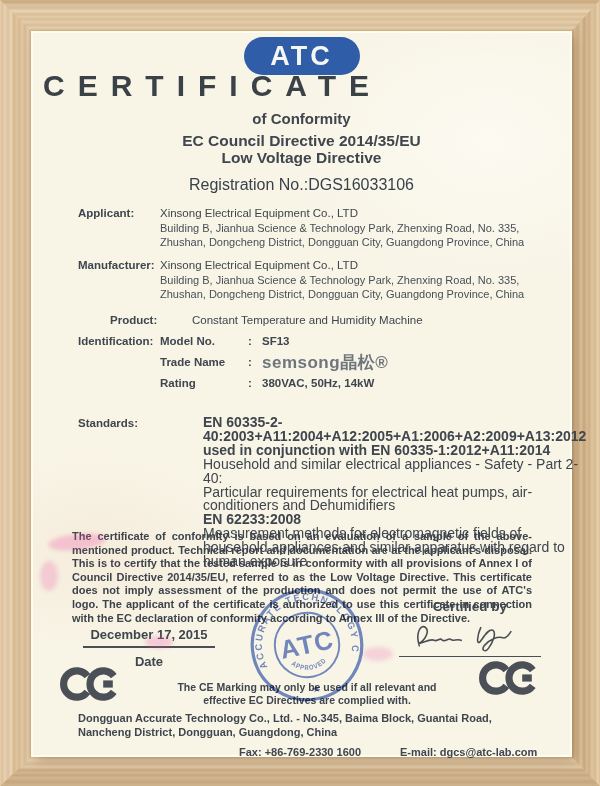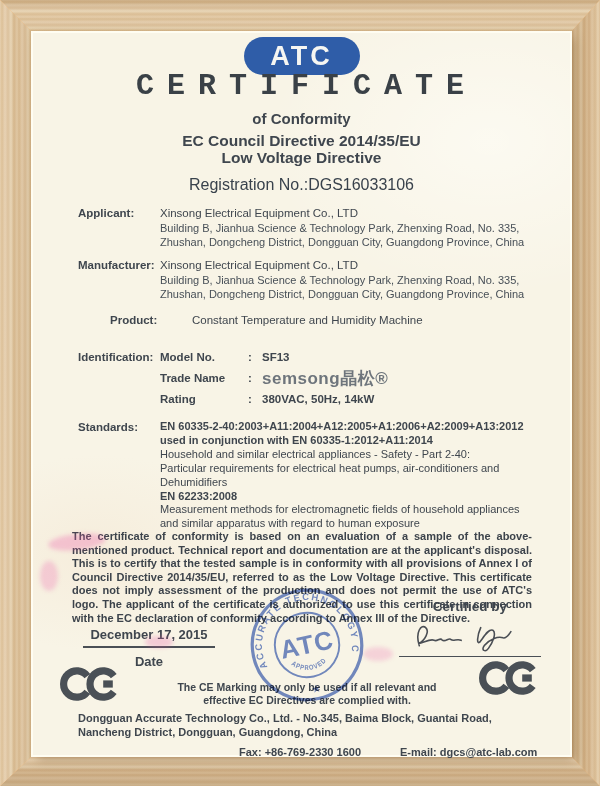--- a/index.html
+++ b/index.html
@@ -32,45 +32,45 @@
       radial-gradient(ellipse 320px 220px at 85% 15%, rgba(255,255,250,.55), transparent 70%),
       #f8f4e6;
     box-shadow:0 0 0 2px #fffdf2, 4px 5px 10px rgba(110,75,30,.35);
     color:#3f464e;}
   .content{position:relative;width:100%;height:100%;}
 
   
   .badge{width:116px;height:38px;margin:4px auto 0;background:#2f5da8;border-radius:19px;
     display:flex;align-items:center;justify-content:center;position:relative;z-index:1;}
   .badge span{color:#f6f6f2;font-weight:bold;font-size:27px;letter-spacing:3px;line-height:1;}
-  .title{position:relative;z-index:2;text-align:center;font-size:30px;font-weight:bold;
-    letter-spacing:13px;padding-left:10px;color:#3a4147;margin-top:-4px;line-height:30px;font-family:Liberation Mono, monospace;}
+  .title{position:relative;z-index:2;text-align:left;font-size:30px;font-weight:bold;
+    letter-spacing:13px;padding-left:10px;color:#3a4147;margin-top:-4px;line-height:30px;}
   .subtitle{text-align:center;font-weight:bold;font-size:15px;margin-top:10px;line-height:16px;}
   .directive{text-align:center;font-weight:bold;font-size:15.5px;line-height:17px;}
   .directive.first{margin-top:5px;}
   .registration{text-align:center;font-weight:normal;font-size:16px;margin-top:10px;line-height:18px;color:#39424c;}
 
   
   .rows{margin:12px 42px 0 45px;font-size:11.5px;}
   .row{display:flex;align-items:flex-start;}
   .row .lbl{width:82px;flex:0 0 82px;font-weight:bold;line-height:15px;}
   .row .val{flex:1;line-height:15px;}
   .row .name{font-weight:normal;line-height:15px;}
   .row .addr{font-weight:normal;font-size:11px;line-height:14px;color:#474f57;}
   .row.applicant{margin-bottom:9px;}
   .row.manufacturer{margin-bottom:12px;}
-  .row.product{margin-bottom:22px;padding-left:32px;}
+  .row.product{margin-bottom:6px;padding-left:32px;}
   .ident-item{display:flex;margin-bottom:6px;}
   .ident-item .k{width:88px;flex:0 0 88px;font-weight:bold;line-height:15px;}
   .ident-item .c{width:14px;flex:0 0 14px;font-weight:bold;line-height:15px;}
   .ident-item .v{font-weight:bold;line-height:15px;}
   .ident-item .v.brand{color:#6e757c;font-size:17px;letter-spacing:.5px;}
   .row.identification{margin-bottom:0;}
-  .row.standards{margin-top:7px;}
-  .std{line-height:13.9px;font-size:11px;}
+  .row.standards{margin-top:19px;gap:43px;}
+  .std{line-height:13.9px;font-size:14px;}
   .std.bold{font-weight:bold;}
 
   
   .declaration{position:absolute;left:39px;right:38px;top:493px;
     font-size:11px;font-weight:bold;line-height:13.6px;text-align:justify;color:#3c434b;}
 
   
   .stamp{position:absolute;left:215px;top:549px;width:118px;height:118px;
     transform:rotate(-12deg);opacity:.85;mix-blend-mode:multiply;z-index:3;}
   .certified{position:absolute;right:25px;top:562px;width:150px;text-align:center;}

